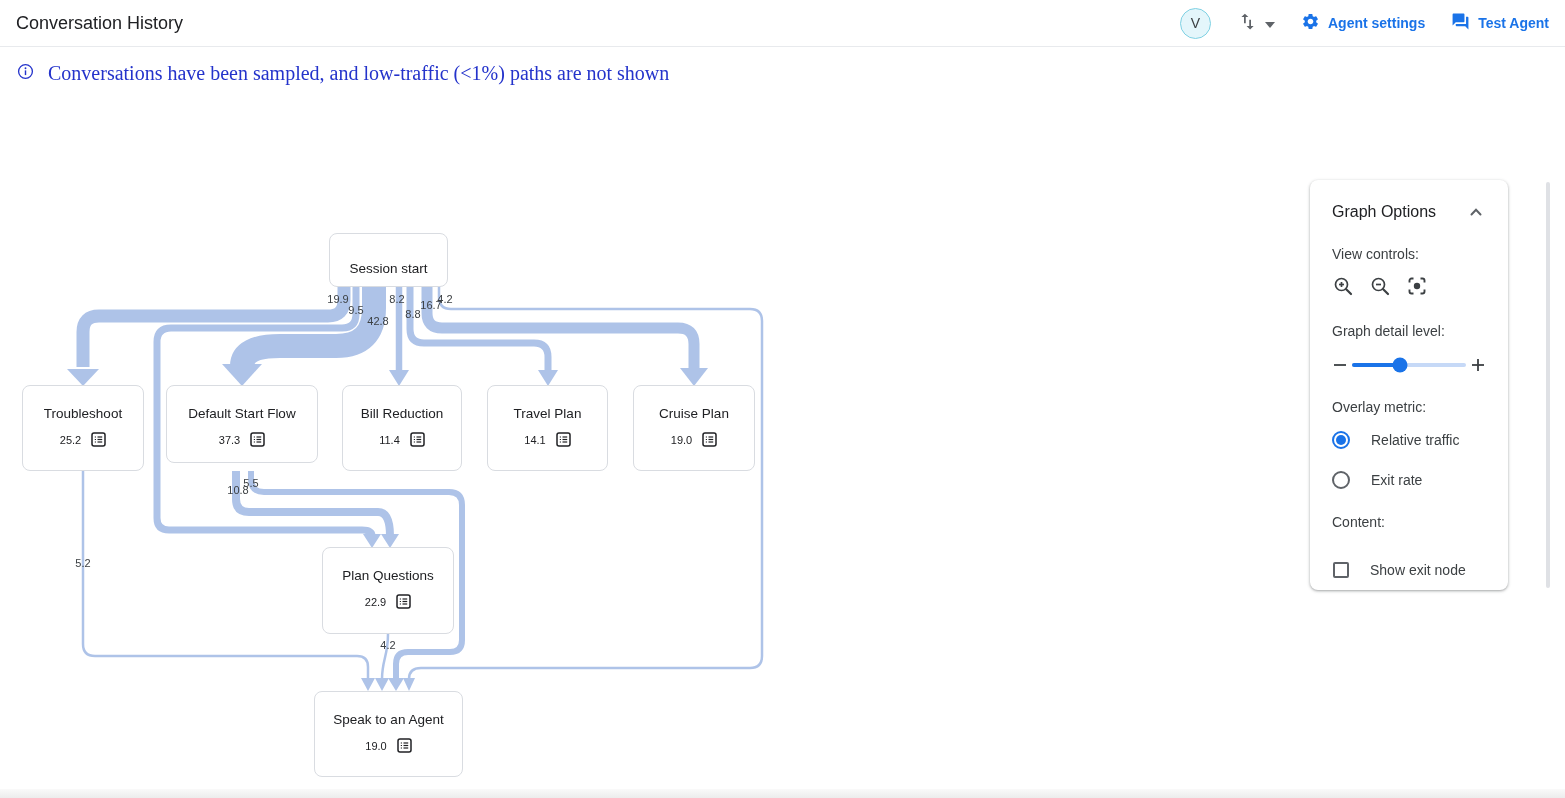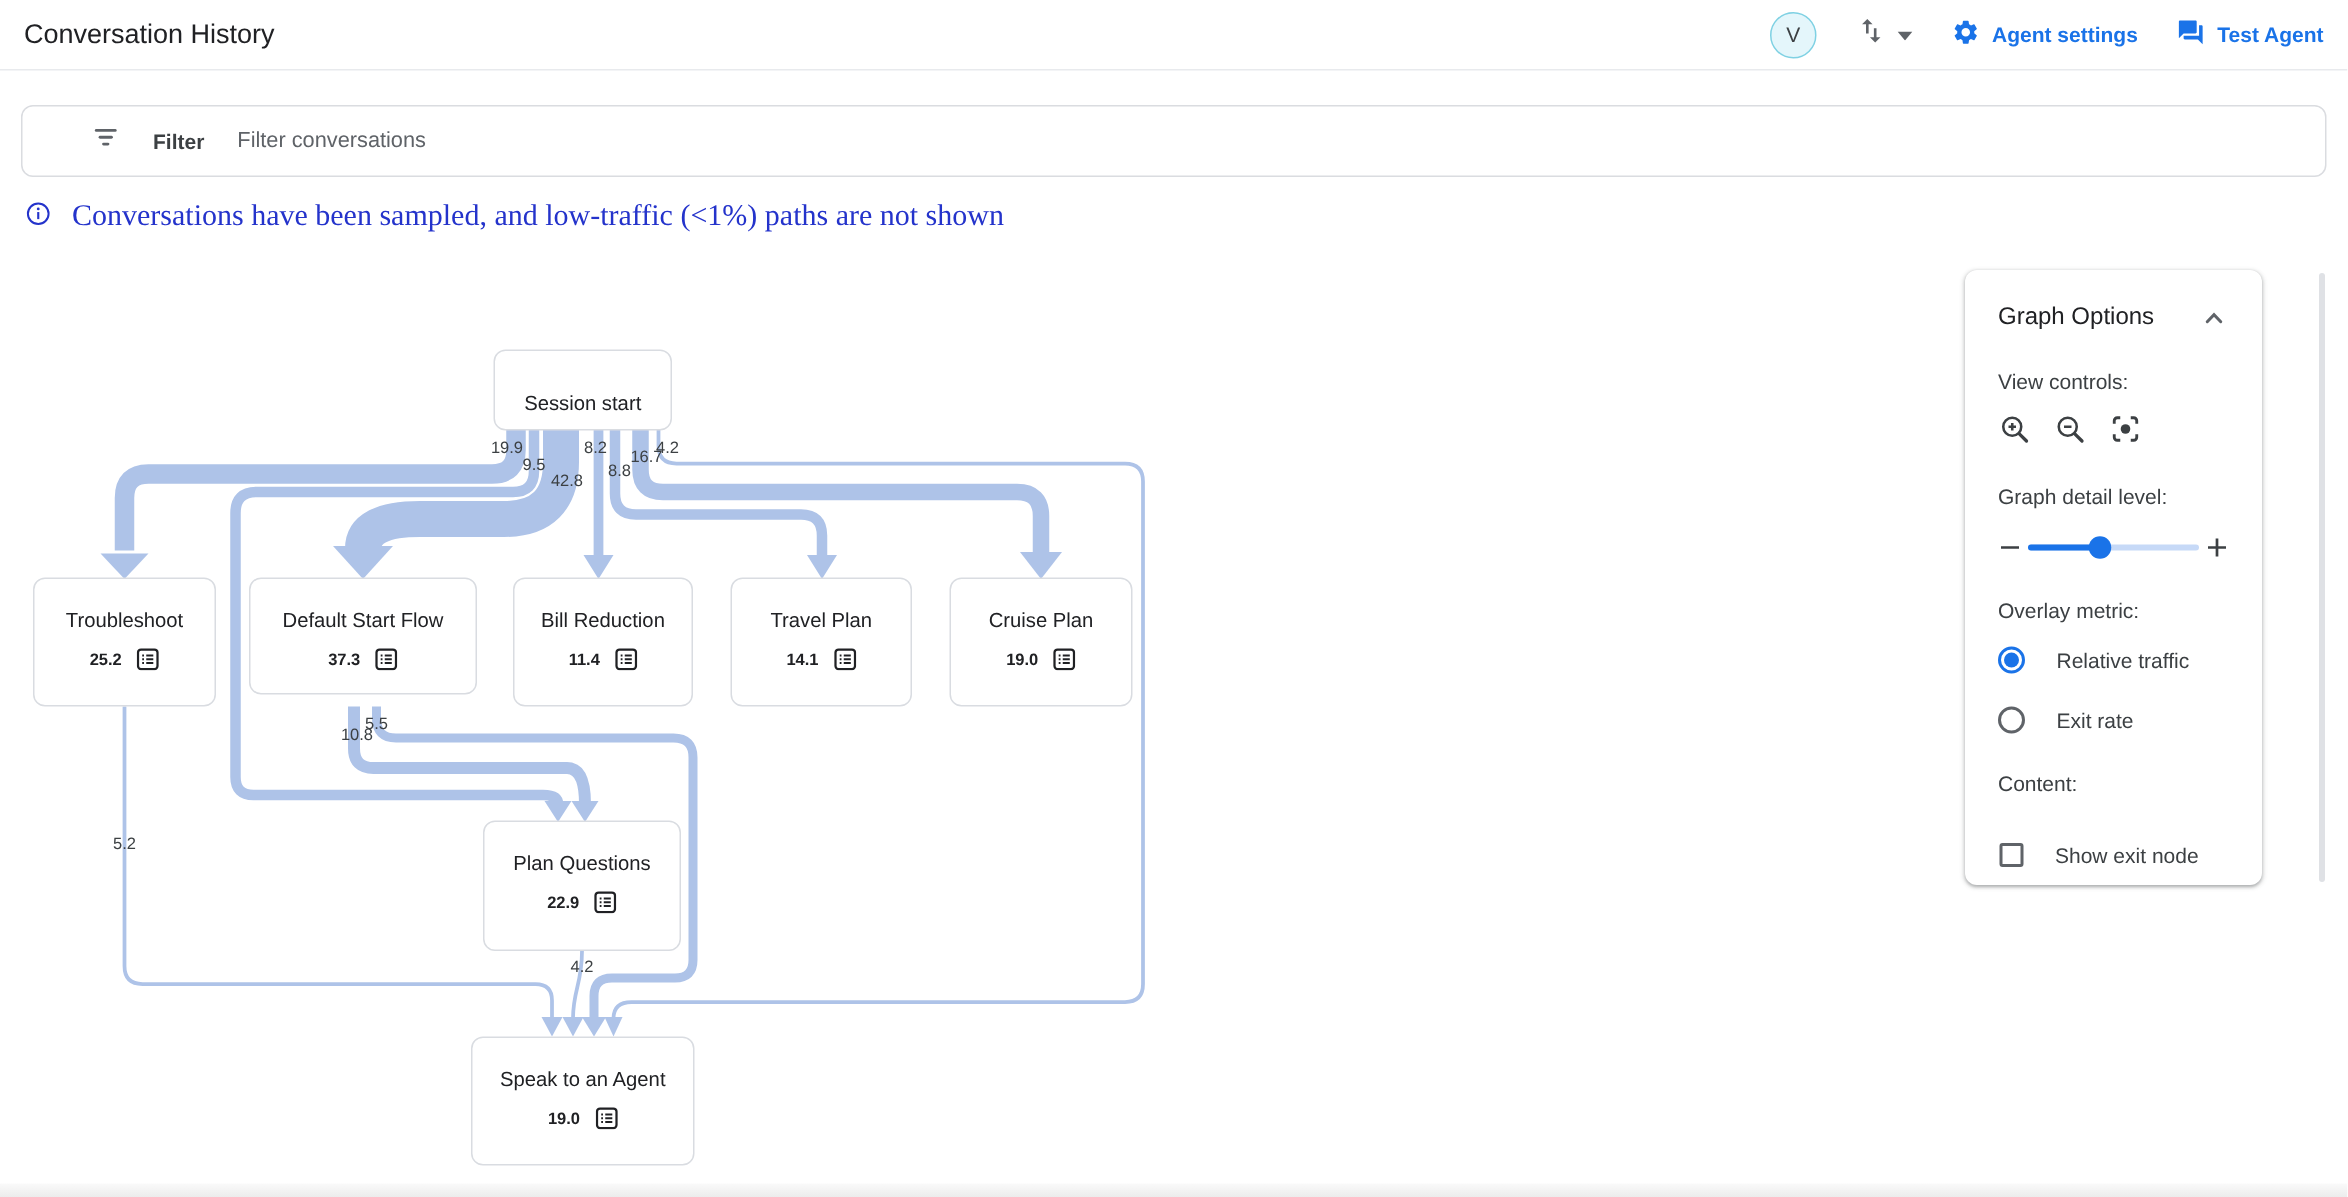--- a/index.html
+++ b/index.html
@@ -34,21 +34,21 @@
   .notice-text { font-family:"Liberation Serif", serif; font-size:20px; color:#2433cb; }
 
   
   .canvas { position:absolute; left:0; top:0; width:1565px; height:798px; z-index:1; }
   .edges-svg { position:absolute; left:0; top:0; }
   .node { position:absolute; background:#fff; border:1px solid #d9dce1; border-radius:8px;
           box-shadow:0 0 0 0 rgba(0,0,0,0); display:flex; flex-direction:column; align-items:center; cursor:pointer; }
   .node-title { font-size:13.5px; color:#202124; margin-top:20px; white-space:nowrap; }
   .node.single { justify-content:center; }
   .node.single .node-title { margin-top:16px; }
-  .node-meta { display:flex; align-items:center; gap:10px; margin-top:11px;font-weight:bold; }
+  .node-meta { display:flex; align-items:center; gap:10px; margin-top:11px; }
   .node-value { font-size:11px; color:#202124; }
   .list-icon { display:inline-flex; cursor:pointer; }
   .edge-label { position:absolute; transform:translate(-50%,-50%); font-size:11px; color:#3c4043; white-space:nowrap; }
 
   
   .panel { position:absolute; left:1310px; top:180px; width:198px; height:410px; background:#fff; border-radius:8px;
            box-shadow:0 1px 2px rgba(60,64,67,.3), 0 1px 3px 1px rgba(60,64,67,.15); padding:22px 22px 0 22px; z-index:8; }
   .panel-title-row { display:flex; align-items:center; justify-content:space-between; }
   .panel-title { font-size:16px; color:#202124; }
   .panel-sub { font-size:14px; color:#3c4043; }
@@ -298,31 +298,20 @@
       </div>
       <div class="blue-action">
         <span><svg width="19" height="19" viewBox="0 0 24 24">
               <path fill="#1a73e8" d="M21 6h-2v9H6v2c0 .55.45 1 1 1h11l4 4V7c0-.55-.45-1-1-1zm-4 6V3c0-.55-.45-1-1-1H3c-.55 0-1 .45-1 1v14l4-4h10c.55 0 1-.45 1-1z"></path>
             </svg></span>
         <span>Test Agent</span>
       </div>
     </div>
   </div>
 
-  <div class="filter-bar">
-    <span><svg width="19" height="19" viewBox="0 0 18 18">
-          <g stroke="#5f6368" stroke-width="1.8" stroke-linecap="round">
-            <line x1="3" y1="4.7" x2="15" y2="4.7"></line>
-            <line x1="5.4" y1="9" x2="12.6" y2="9"></line>
-            <line x1="7.6" y1="13.3" x2="10.4" y2="13.3"></line>
-          </g>
-        </svg></span>
-    <span class="filter-label">Filter</span>
-    <span class="filter-placeholder">Filter conversations</span>
-  </div>
 
 
   <div class="notice">
     <span><svg width="17" height="17" viewBox="0 0 18 18">
           <circle cx="9" cy="9" r="7.3" fill="none" stroke="#2433cb" stroke-width="1.4"></circle>
           <circle cx="9" cy="5.6" r="1" fill="#2433cb"></circle>
           <rect x="8.25" y="7.8" width="1.5" height="5" fill="#2433cb"></rect>
         </svg></span>
     <span class="notice-text">Conversations have been sampled, and low-traffic (&lt;1%) paths are not shown</span>
   </div>

